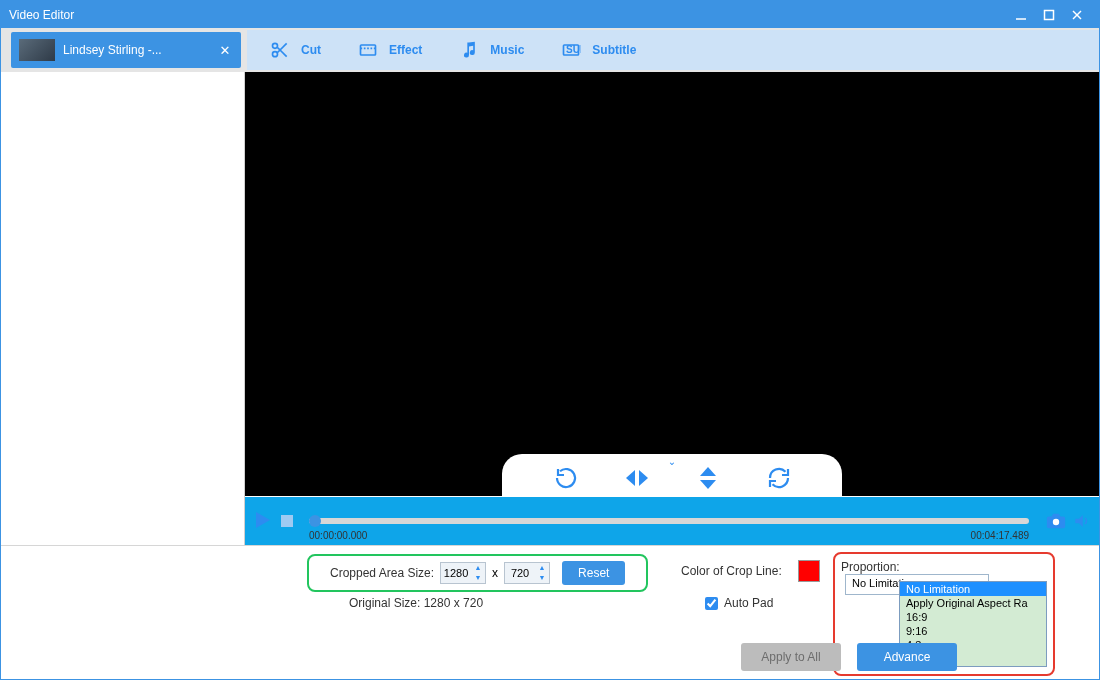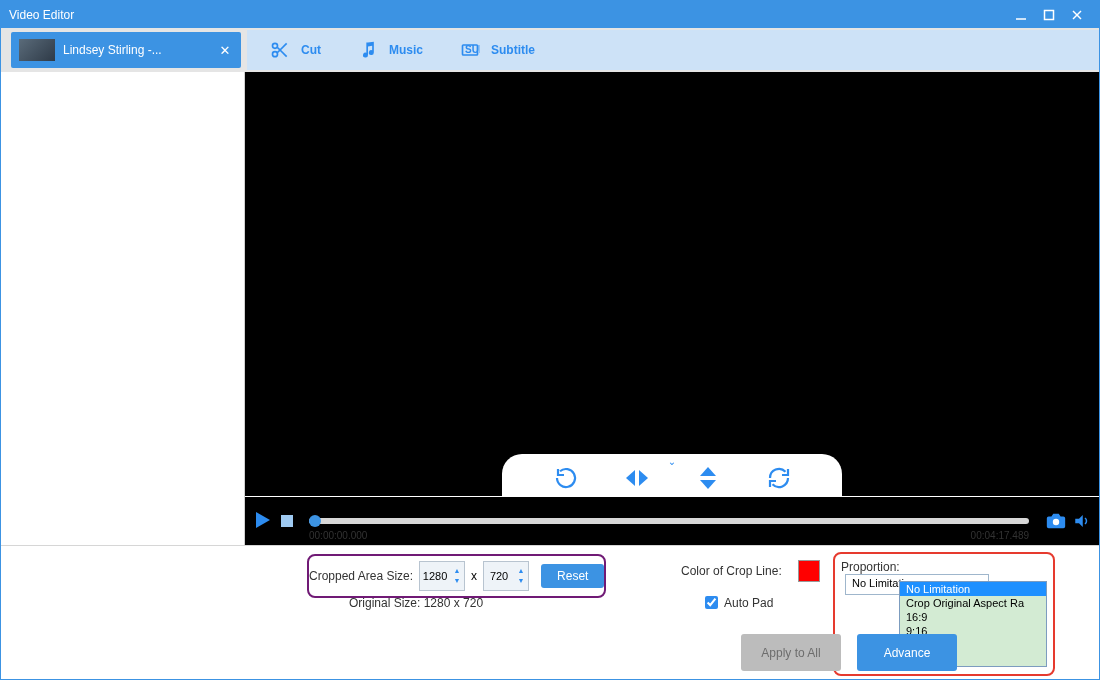--- a/index.html
+++ b/index.html
@@ -16,52 +16,52 @@
 .toolbtn{height:36px;display:flex;align-items:center;padding:0 16px;color:#2d8cf0;font-weight:bold;font-size:13px;border-radius:3px;margin-right:4px}
 .toolbtn.active{background:#3c93e3;color:#fff}
 .toolbtn .ticon{width:22px;height:22px;margin-right:10px;display:flex;align-items:center;justify-content:center}
 .mainrow{display:flex;height:473px}
 .sidebar{width:244px;background:#fff;border-right:1px solid #d0d0d0}
 .canvaswrap{flex:1;background:#fff;position:relative}
 .videocanvas{position:absolute;left:0;right:0;top:0;height:424px;background:#000}
 .toolpanel{position:absolute;left:50%;transform:translateX(-50%);bottom:49px;width:340px;height:42px;background:#fff;border-radius:20px 20px 0 0;display:flex;align-items:center;justify-content:space-around;padding:6px 28px 0}
 .toolpanel .pbtn{width:30px;height:30px;display:flex;align-items:center;justify-content:center;color:#2d8cf0}
 .chev{position:absolute;top:2px;left:50%;transform:translateX(-50%);font-size:10px;color:#2d8cf0}
-.transport{position:absolute;left:0;right:0;bottom:0;height:48px;background:#000000;display:flex;align-items:center;padding:0 8px}
+.transport{position:absolute;left:0;right:0;bottom:0;height:48px;background:#0ea5e9;display:flex;align-items:center;padding:0 8px}
 .play{width:22px;height:22px;color:#2d8cf0;margin-right:6px}
 .stop{width:12px;height:12px;background:#9fcaf2;margin-right:10px}
 .track{flex:1;height:6px;background:#d7d7d7;border-radius:3px;position:relative;margin:0 6px}
 .track .handle{position:absolute;left:0;top:-3px;width:12px;height:12px;background:#3c93e3;border-radius:50%}
 .time{font-size:10px;color:#333;position:absolute}
 .camera{width:22px;height:22px;color:#2d8cf0;margin-left:10px}
 .speaker{width:18px;height:18px;color:#2d8cf0;margin-left:6px}
 .bottompanel{height:134px;background:#fff;position:relative;border-top:1px solid #d6d6d6}
-.cropgroup{position:absolute;left:306px;top:8px;display:flex;align-items:center;border:2px solid #701a75;border-radius:8px;padding:5px 0}
+.cropgroup{position:absolute;left:306px;top:8px;display:flex;align-items:center;border:2px solid #22c55e;border-radius:8px;padding:5px 21px}
 .cropgroup .lbl{color:#333;margin-right:6px}
-.numfield{display:flex;align-items:center;border:1px solid #b8c4d0;background:#eef3f8;height:30px}
+.numfield{display:flex;align-items:center;border:1px solid #b8c4d0;background:#eef3f8;height:22px}
 .numfield input{width:30px;border:none;background:transparent;text-align:center;font-size:11px;outline:none}
 .spin{width:14px;display:flex;flex-direction:column}
 .spin div{height:10px;font-size:7px;color:#2d8cf0;text-align:center;line-height:9px;cursor:pointer}
 .xsep{margin:0 6px}
 .resetbtn{margin-left:12px;height:24px;padding:0 16px;background:#3c93e3;color:#fff;border:none;border-radius:3px}
 .origsize{position:absolute;left:348px;top:50px;color:#333}
 .colorlbl{position:absolute;left:680px;top:18px;color:#333}
 .colorswatch{position:absolute;left:797px;top:14px;width:22px;height:22px;background:#ff0000;border:1px solid #999}
-.autopad{position:absolute;left:704px;top:50px;display:flex;align-items:flex-start;color:#333}
+.autopad{position:absolute;left:704px;top:50px;display:flex;align-items:flex-end;color:#333}
 .autopad input{margin-right:6px;accent-color:#2d8cf0}
 .propgroup{position:absolute;left:832px;top:6px;border:2px solid #e63a2e;border-radius:8px;padding:4px 6px 2px;width:222px;height:124px}
 .propgroup .plbl{color:#333;display:inline-block;vertical-align:top;margin-top:2px}
 .combo{display:inline-block;width:144px;border:1px solid #9fb6cc;background:#fff;height:21px;position:relative;vertical-align:top;margin-left:4px}
 .combo .sel{padding:2px 6px;font-size:11px}
 .combo .arrow{position:absolute;right:4px;top:4px;color:#2d8cf0;font-size:10px}
 .dropdown{position:absolute;left:64px;top:27px;width:148px;border:1px solid #7c9cbf;background:#d3ebd3}
 .dropdown .opt{padding:1px 6px;font-size:11px;color:#000;white-space:nowrap;overflow:hidden}
 .dropdown .opt.hi{background:#1e90ff;color:#fff}
 .actionrow{position:absolute;left:740px;bottom:8px;display:flex;gap:16px}
-.actbtn{height:37px;width:100px;border:none;border-radius:3px;color:#fff;font-size:12px}
+.actbtn{height:28px;width:100px;border:none;border-radius:3px;color:#fff;font-size:12px}
 .actbtn.apply{background:#bcbcbc;color:#6d6d6d}
 .actbtn.advance{background:#3c93e3}
 svg{display:block}
 </style>
 </head>
 <body>
 
 <div class="titlebar">
   <span class="title">Video Editor</span>
   <div class="winbtn">
@@ -92,20 +92,29 @@
     <div class="toolbtn">
       <span class="ticon">
           <svg width="20" height="20" viewBox="0 0 24 24" fill="none" stroke="#2d8cf0" stroke-width="2">
             <circle cx="6" cy="7" r="3"></circle>
             <circle cx="6" cy="17" r="3"></circle>
             <line x1="9" y1="9" x2="20" y2="20"></line>
             <line x1="9" y1="15" x2="20" y2="4"></line>
           </svg>
         </span>
       <span>Cut</span>
+    </div>
+    <div class="toolbtn">
+      <span class="ticon">
+          <svg width="20" height="20" viewBox="0 0 24 24" fill="none" stroke="#2d8cf0" stroke-width="2">
+            <rect x="3" y="6" width="18" height="12" rx="1"></rect>
+            <line x1="3" y1="10" x2="21" y2="10" stroke-dasharray="2 2"></line>
+          </svg>
+        </span>
+      <span>Effect</span>
     </div>
     <div class="toolbtn">
       <span class="ticon">
           <svg width="20" height="20" viewBox="0 0 24 24" fill="#2d8cf0">
             <path d="M12 3l7-1v13a3 3 0 1 1-2-2.8V7l-5 .7V18a3 3 0 1 1-2-2.8V3z"></path>
           </svg>
         </span>
       <span>Music</span>
     </div>
     <div class="toolbtn">
@@ -212,21 +221,21 @@
   </label>
 
   <div class="propgroup">
     <span class="plbl">Proportion:</span>
     <div class="combo">
       <div class="sel">No Limitation</div>
       <span class="arrow">▼</span>
     </div>
     <div class="dropdown">
       <div class="opt hi">No Limitation</div>
-      <div class="opt">Crop Original Aspect Ra</div>
+      <div class="opt">Apply Original Aspect Ra</div>
       <div class="opt">16:9</div>
       <div class="opt">9:16</div>
       <div class="opt">4:3</div>
       <div class="opt">3:4</div>
     </div>
   </div>
 
   <div class="actionrow">
     <button class="actbtn apply">Apply to All</button>
     <button class="actbtn advance">Advance</button>

